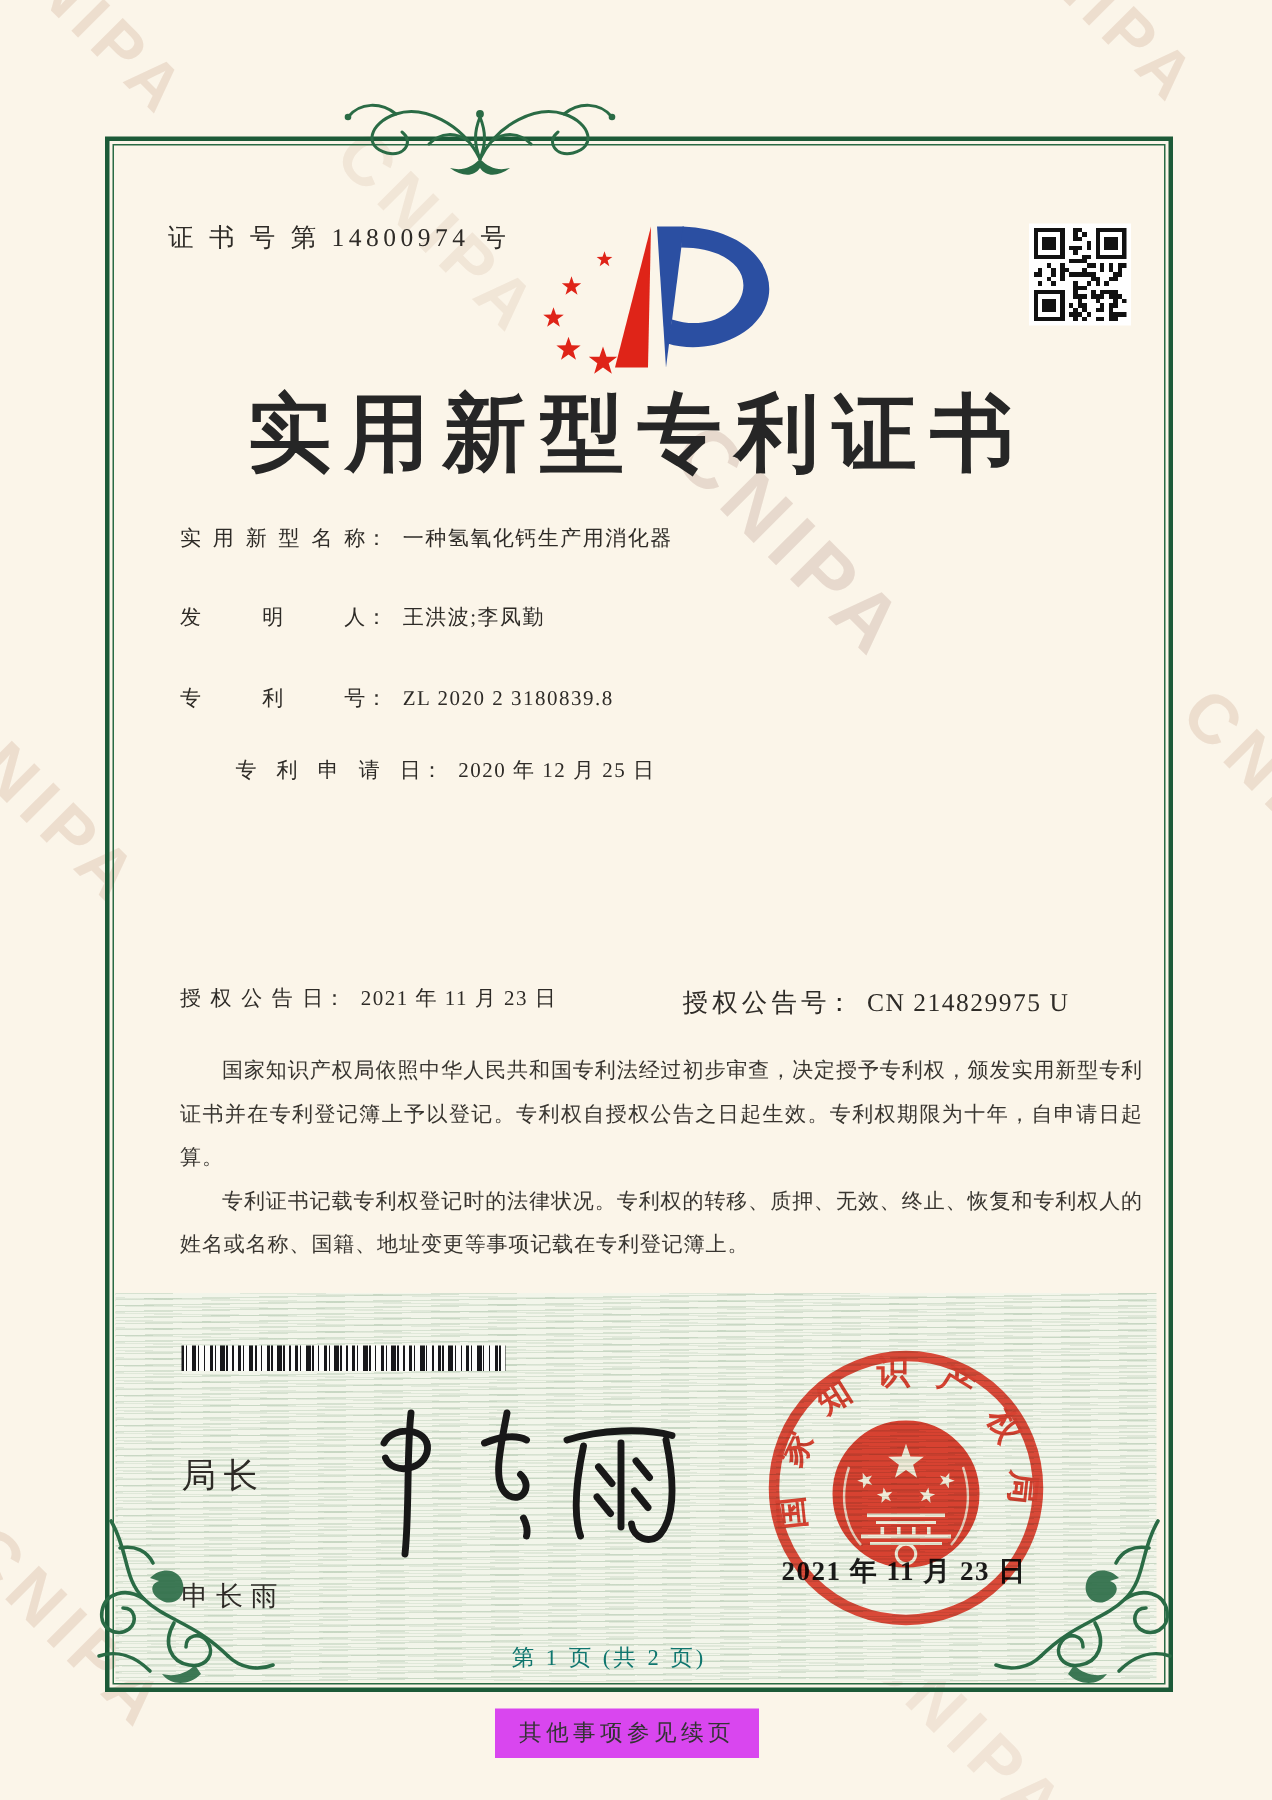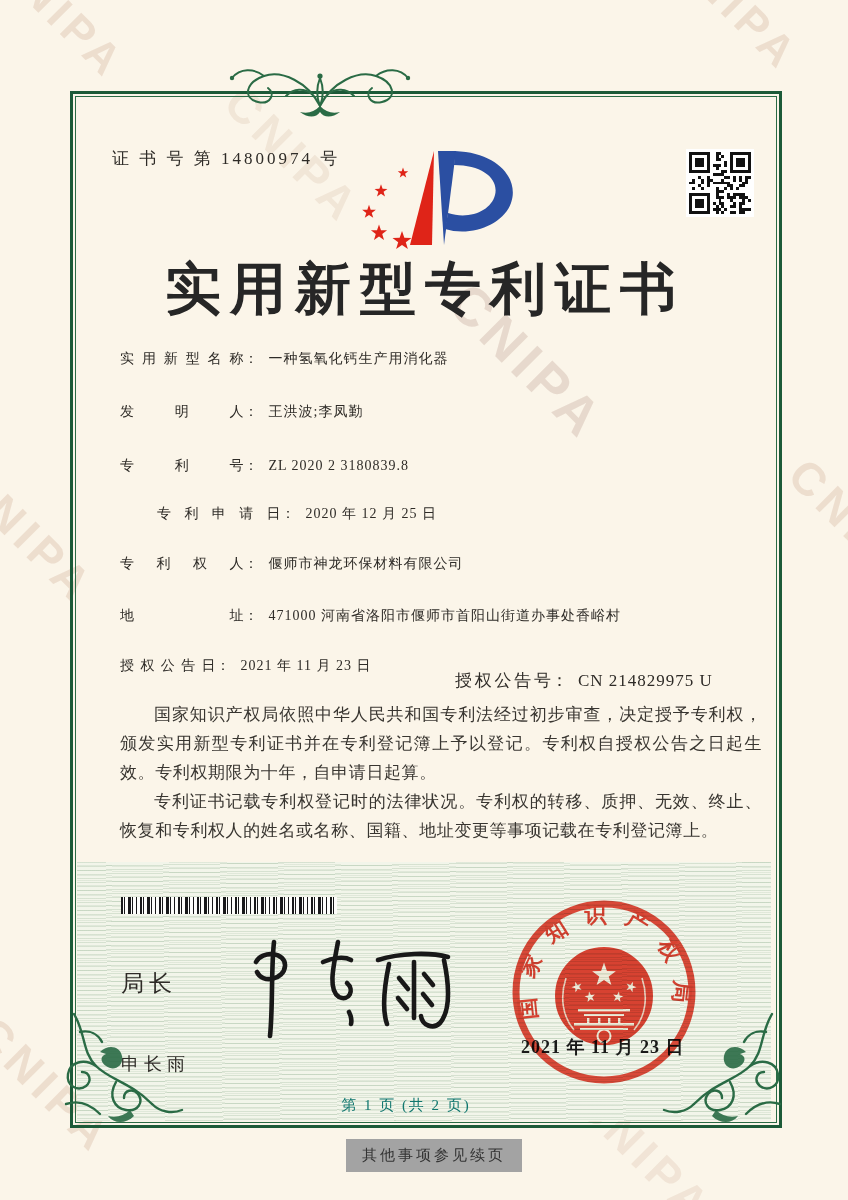--- a/index.html
+++ b/index.html
@@ -38,25 +38,25 @@
   .logo{ position:absolute; left:333px; top:141px; }
   .qr{ position:absolute; left:686px; top:149px; width:62px; height:62px; background:#fff; padding:3px;}
   .title{
     position:absolute; left:70px; top:252px; width:710px; text-align:center;
     font-size:56px; font-weight:bold; letter-spacing:9px; color:#262626;
   }
   .frow{ position:absolute; left:120px; font-size:14px; letter-spacing:.5px; white-space:nowrap;}
   .flabel{ display:inline-block; width:124px; text-align:justify; text-align-last:justify; }
   .fcolon{ display:inline-block; margin-right:10px;}
   .fvalue{ letter-spacing:1px;}
-  .frow2{ position:absolute; left:455px; font-size:17px; white-space:nowrap;margin-top:12px;}
+  .frow2{ position:absolute; left:455px; font-size:17px; white-space:nowrap;}
   .frow2 .flabel{ width:96px; }
   .paras{
     position:absolute; left:120px; top:700px; width:642px;
-    font-size:17px; line-height:29px; text-align:justify; letter-spacing:.6px; color:#383530;
+    font-size:14px; line-height:29px; text-align:justify; letter-spacing:.6px; color:#383530;
   }
   .paras p{ margin:0; text-indent:2em; }
   .barcode{
     position:absolute; left:121px; top:897px; width:216px; height:17px;
     background:repeating-linear-gradient(90deg,
       #18181a 0 2px, #fdfdfb 2px 3px, #18181a 3px 4px, #fdfdfb 4px 7px,
       #18181a 7px 10px, #fdfdfb 10px 11px, #18181a 11px 12px, #fdfdfb 12px 15px,
       #18181a 15px 16px, #fdfdfb 16px 19px);
   }
   .officer-title{ position:absolute; left:121px; top:968px; font-size:23px; letter-spacing:5px;}
@@ -65,21 +65,21 @@
   .seal{ position:absolute; left:504px; top:892px; mix-blend-mode:multiply; opacity:.95;}
   .seal-date{
     position:absolute; left:521px; top:1035px; font-size:18px; font-weight:bold;
     letter-spacing:1px; color:#1c1c1c; mix-blend-mode:multiply; white-space:nowrap;
   }
   .page-num{
     position:absolute; left:70px; top:1096px; width:672px; text-align:center;
     font-size:15px; letter-spacing:2px; color:#0f766e;
   }
   .cont-note{
-    position:absolute; left:346px; top:1139px; background:#a3a3a3; padding:7px 16px;
+    position:absolute; left:330px; top:1139px; background:#d946ef; padding:7px 16px;
     font-size:15px; letter-spacing:3px; color:#333;
   }
   .flourish{ position:absolute; }
 </style>
 </head>
 <body>
 
 <div class="page">
 
   <div class="wm" style="left:-22px; top:-12px; font-size:44px;">CNIPA</div>
@@ -294,26 +294,20 @@
   </div>
   <div class="frow" style="top:403px;">
     <span class="flabel">发明人</span><span class="fcolon">：</span><span class="fvalue">王洪波;李凤勤</span>
   </div>
   <div class="frow" style="top:457px;">
     <span class="flabel">专利号</span><span class="fcolon">：</span><span class="fvalue">ZL 2020 2 3180839.8</span>
   </div>
   <div class="frow" style="top:505px;margin-left:37px;">
     <span class="flabel">专利申请日</span><span class="fcolon">：</span><span class="fvalue">2020 年 12 月 25 日</span>
   </div>
-  <div class="frow" style="top:555px;">
-    <span class="flabel">专利权人</span><span class="fcolon">：</span><span class="fvalue">偃师市神龙环保材料有限公司</span>
-  </div>
-  <div class="frow" style="top:607px;">
-    <span class="flabel">地址</span><span class="fcolon">：</span><span class="fvalue">471000 河南省洛阳市偃师市首阳山街道办事处香峪村</span>
-  </div>
   <div class="frow" style="top:657px;">
     <span class="flabel" style="width:96px;">授权公告日</span><span class="fcolon">：</span><span class="fvalue">2021 年 11 月 23 日</span>
   </div>
   <div class="frow2" style="top:657px;">
     <span class="flabel">授权公告号</span><span class="fcolon">：</span><span class="fvalue">CN 214829975 U</span>
   </div>
 
   <div class="paras">
     <p>国家知识产权局依照中华人民共和国专利法经过初步审查，决定授予专利权，颁发实用新型专利证书并在专利登记簿上予以登记。专利权自授权公告之日起生效。专利权期限为十年，自申请日起算。</p>
     <p>专利证书记载专利权登记时的法律状况。专利权的转移、质押、无效、终止、恢复和专利权人的姓名或名称、国籍、地址变更等事项记载在专利登记簿上。</p>

